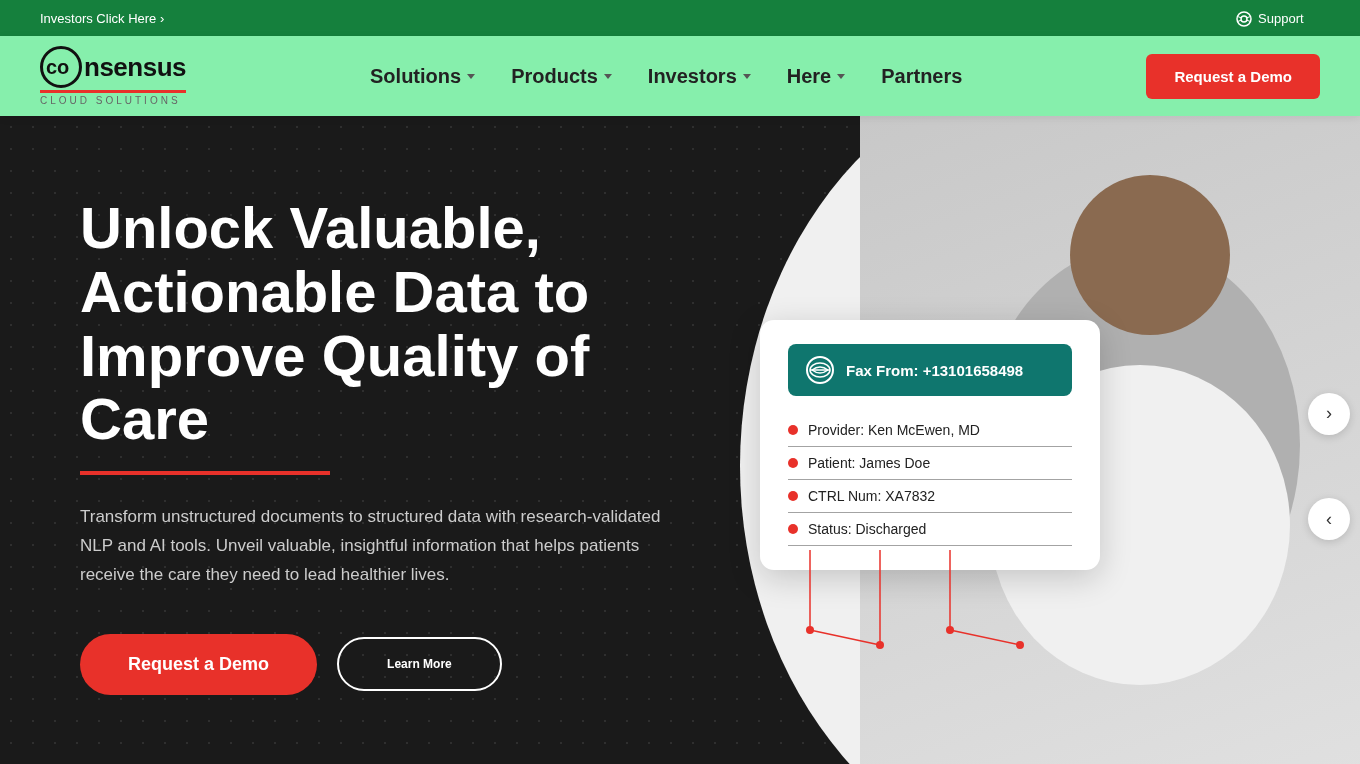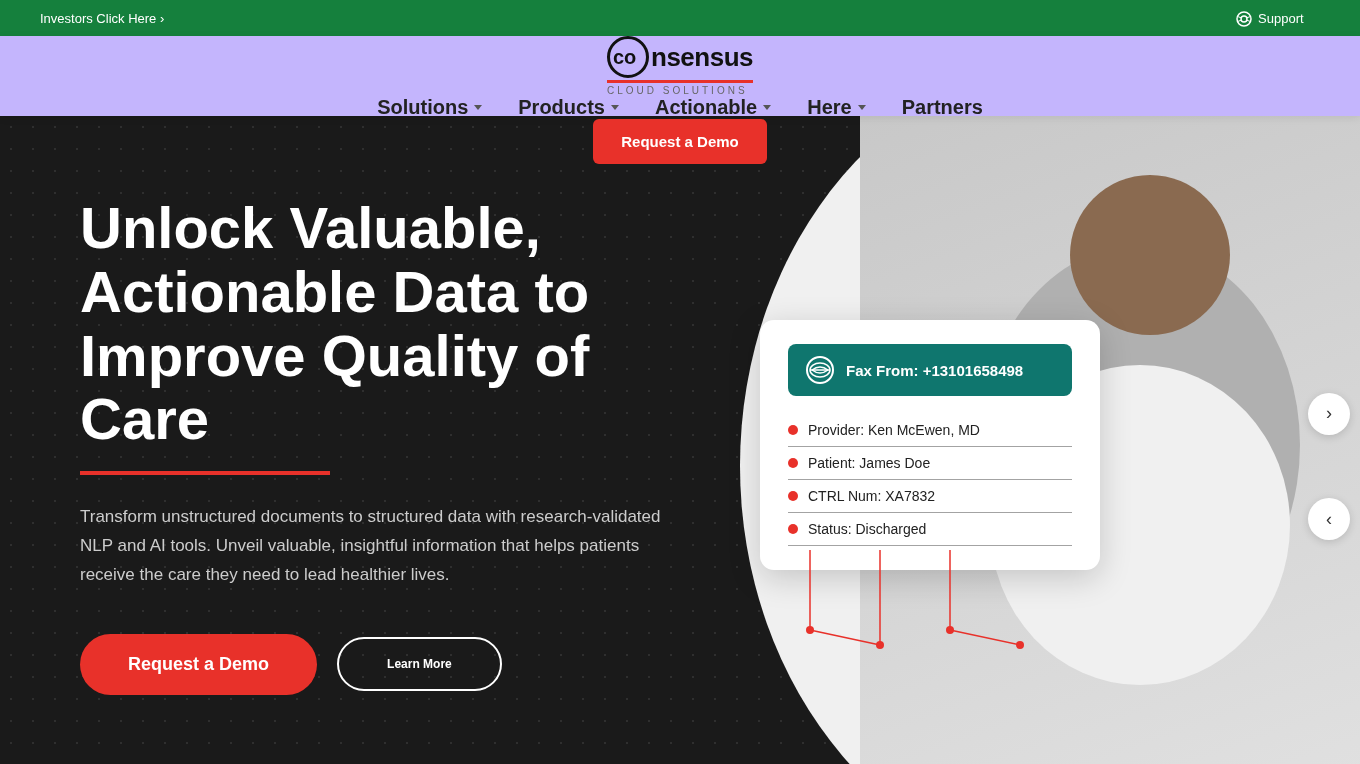--- a/index.html
+++ b/index.html
@@ -31,30 +31,29 @@
       color: #fff;
       text-decoration: none;
       display: flex;
       align-items: center;
       gap: 6px;
       font-size: 13px;
     }
 
     
     .navbar {
-      background: #c4b5fd;
+      background: #86efac;
       display: flex;
       align-items: center;
       justify-content: space-between;
       padding: 0 40px;
       height: 80px;
       box-shadow: 0 2px 8px rgba(0,0,0,0.08);
       position: relative;
       z-index: 10;
-      flex-direction: column;
     }
     .logo-container {
       display: flex;
       align-items: center;
     }
     .nav-links {
       display: flex;
       align-items: center;
       gap: 36px;
       list-style: none;
@@ -362,21 +361,21 @@
       </a>
     </li>
     <li>
       <a href="#">
         <span>Products</span>
         <span class="chevron"></span>
       </a>
     </li>
     <li>
       <a href="#">
-        <span>Actionable</span>
+        <span>Investors</span>
         <span class="chevron"></span>
       </a>
     </li>
     <li>
       <a href="#">
         <span>Here</span>
         <span class="chevron"></span>
       </a>
     </li>
     <li>

